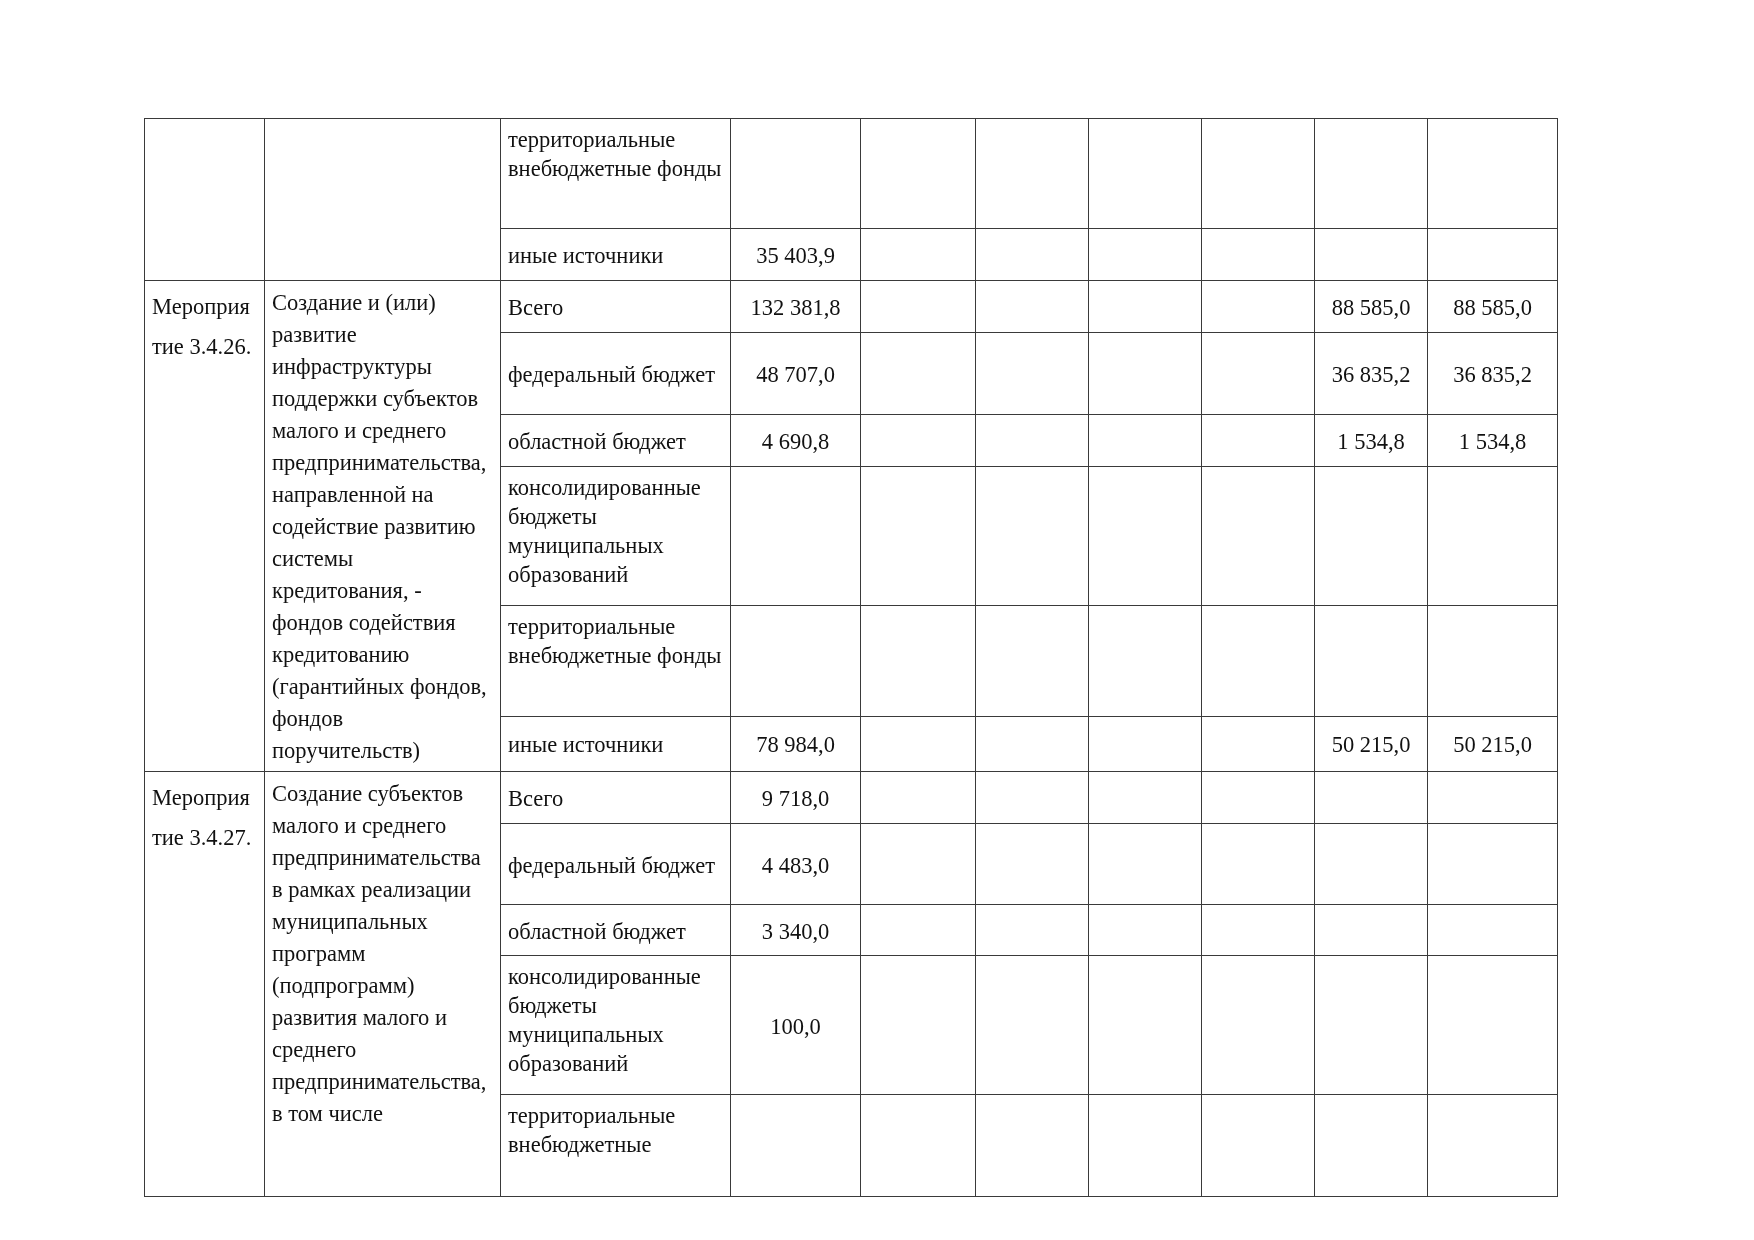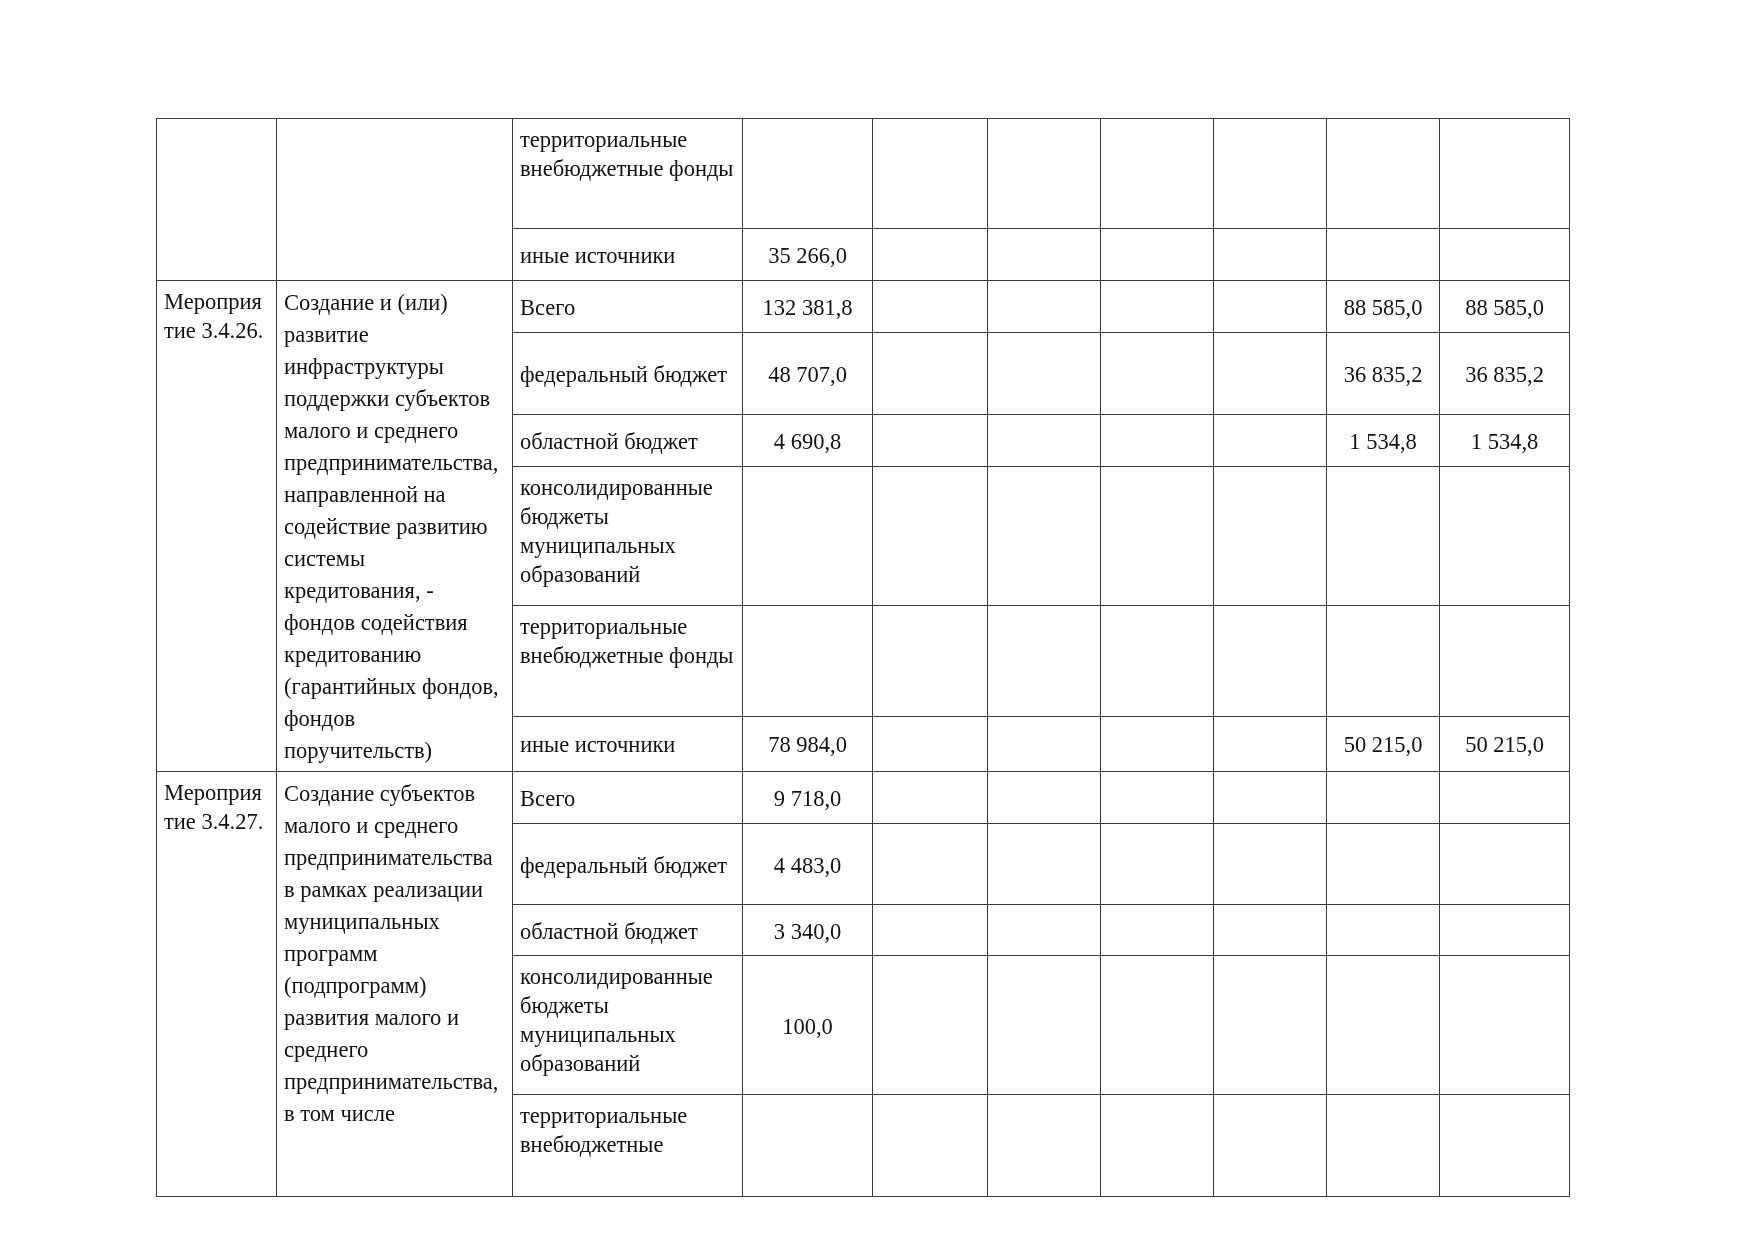--- a/index.html
+++ b/index.html
@@ -16,21 +16,21 @@
       color: #111111;
     }
     .page {
       position: absolute;
       left: 0; top: 0;
       width: 1754px; height: 1240px;
       background: #ffffff;
     }
     table.budget {
       position: absolute;
-      left: 156px;
+      left: 144px;
       top: 118px;
       border-collapse: collapse;
       table-layout: fixed;
       width: 1413px;
       font-size: 22.5px;
       line-height: 29px;
     }
     table.budget td {
       border: 1.6px solid #3a3a3a;
       vertical-align: top;
@@ -42,21 +42,21 @@
       text-align: center;
       vertical-align: middle;
       white-space: nowrap;
       padding-left: 2px;
       padding-right: 2px;
     }
     table.budget td.src {
       vertical-align: middle;
     }
     table.budget td.src.top { vertical-align: top; }
-    .code-cell { line-height: 29px; }
+    .code-cell { line-height: 40px; }
     .desc-cell { line-height: 32px; }
   </style>
 </head>
 <body>
 
 <div class="page">
   <table class="budget">
     <colgroup>
       <col style="width:120px">
       <col style="width:236px">
@@ -78,21 +78,21 @@
         <td class="num"></td>
         <td class="num"></td>
         <td class="num"></td>
         <td class="num"></td>
         <td class="num"></td>
         <td class="num"></td>
         <td class="num"></td>
       </tr>
       <tr style="height:52px">
         <td class="src">иные источники</td>
-        <td class="num">35 266,0</td>
+        <td class="num">35 403,9</td>
         <td class="num"></td>
         <td class="num"></td>
         <td class="num"></td>
         <td class="num"></td>
         <td class="num"></td>
         <td class="num"></td>
       </tr>
 
       <tr style="height:52px">
         <td rowspan="6" class="code-cell">Мероприятие 3.4.26.</td>

